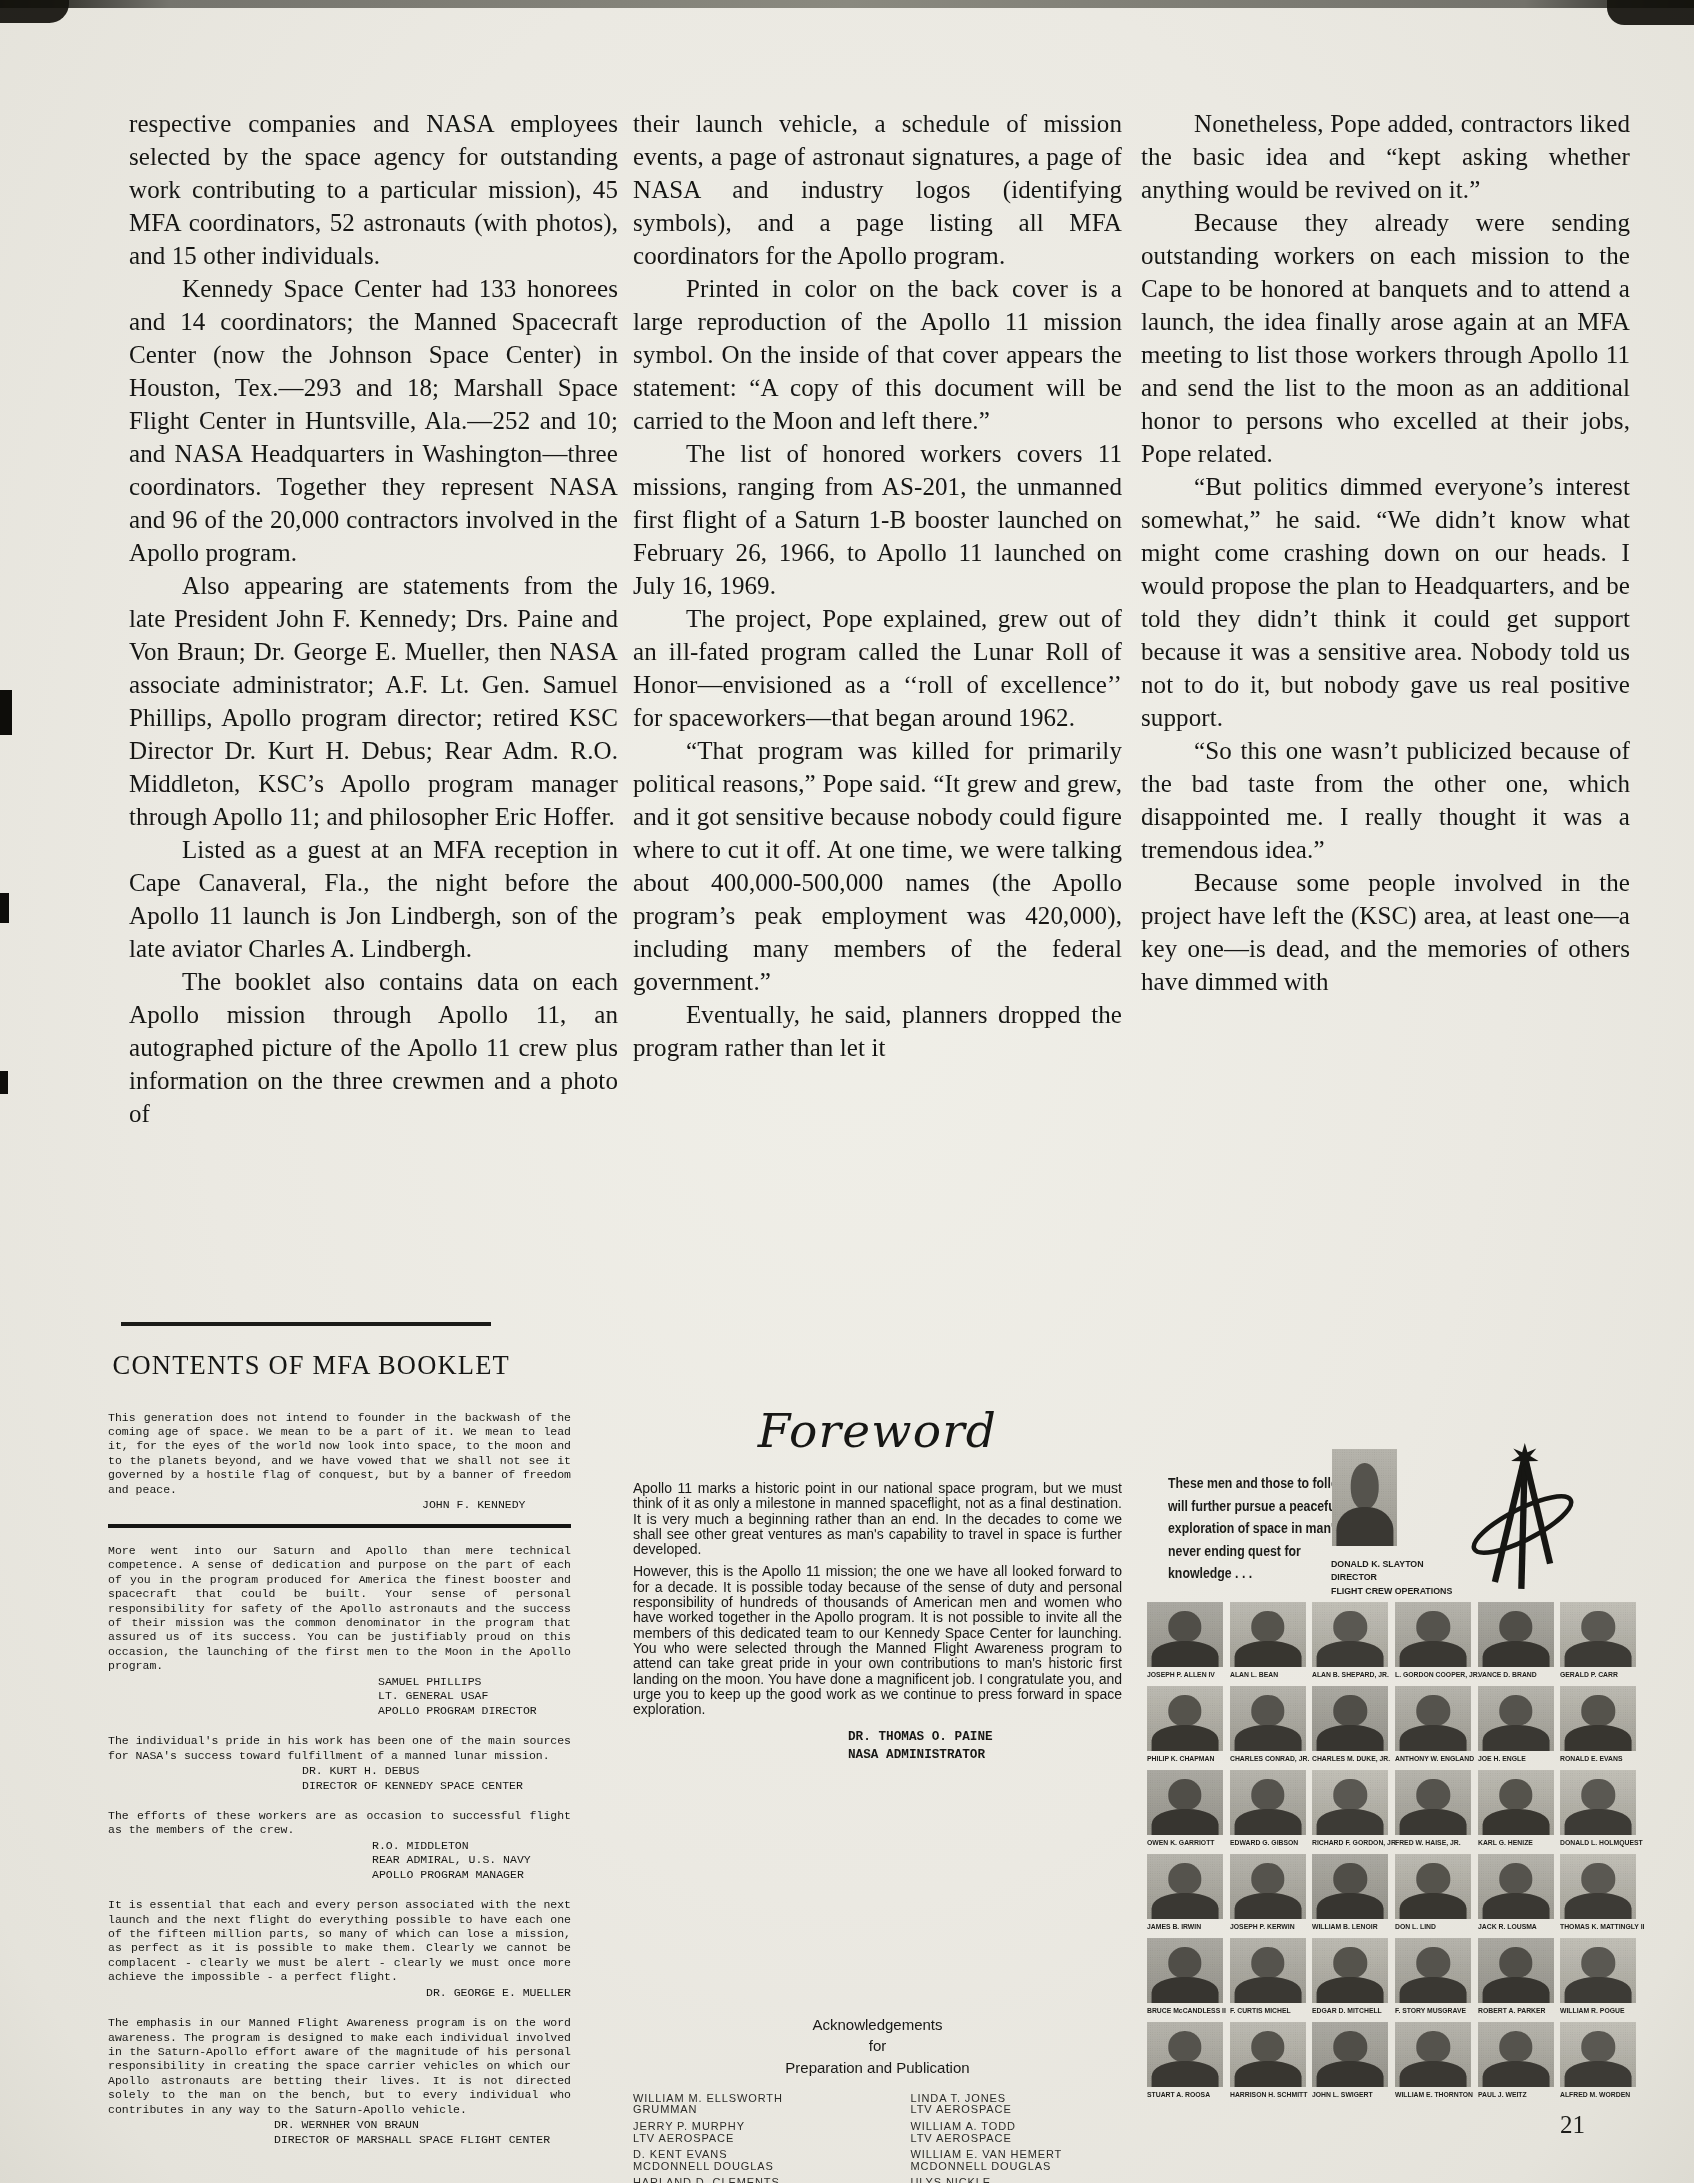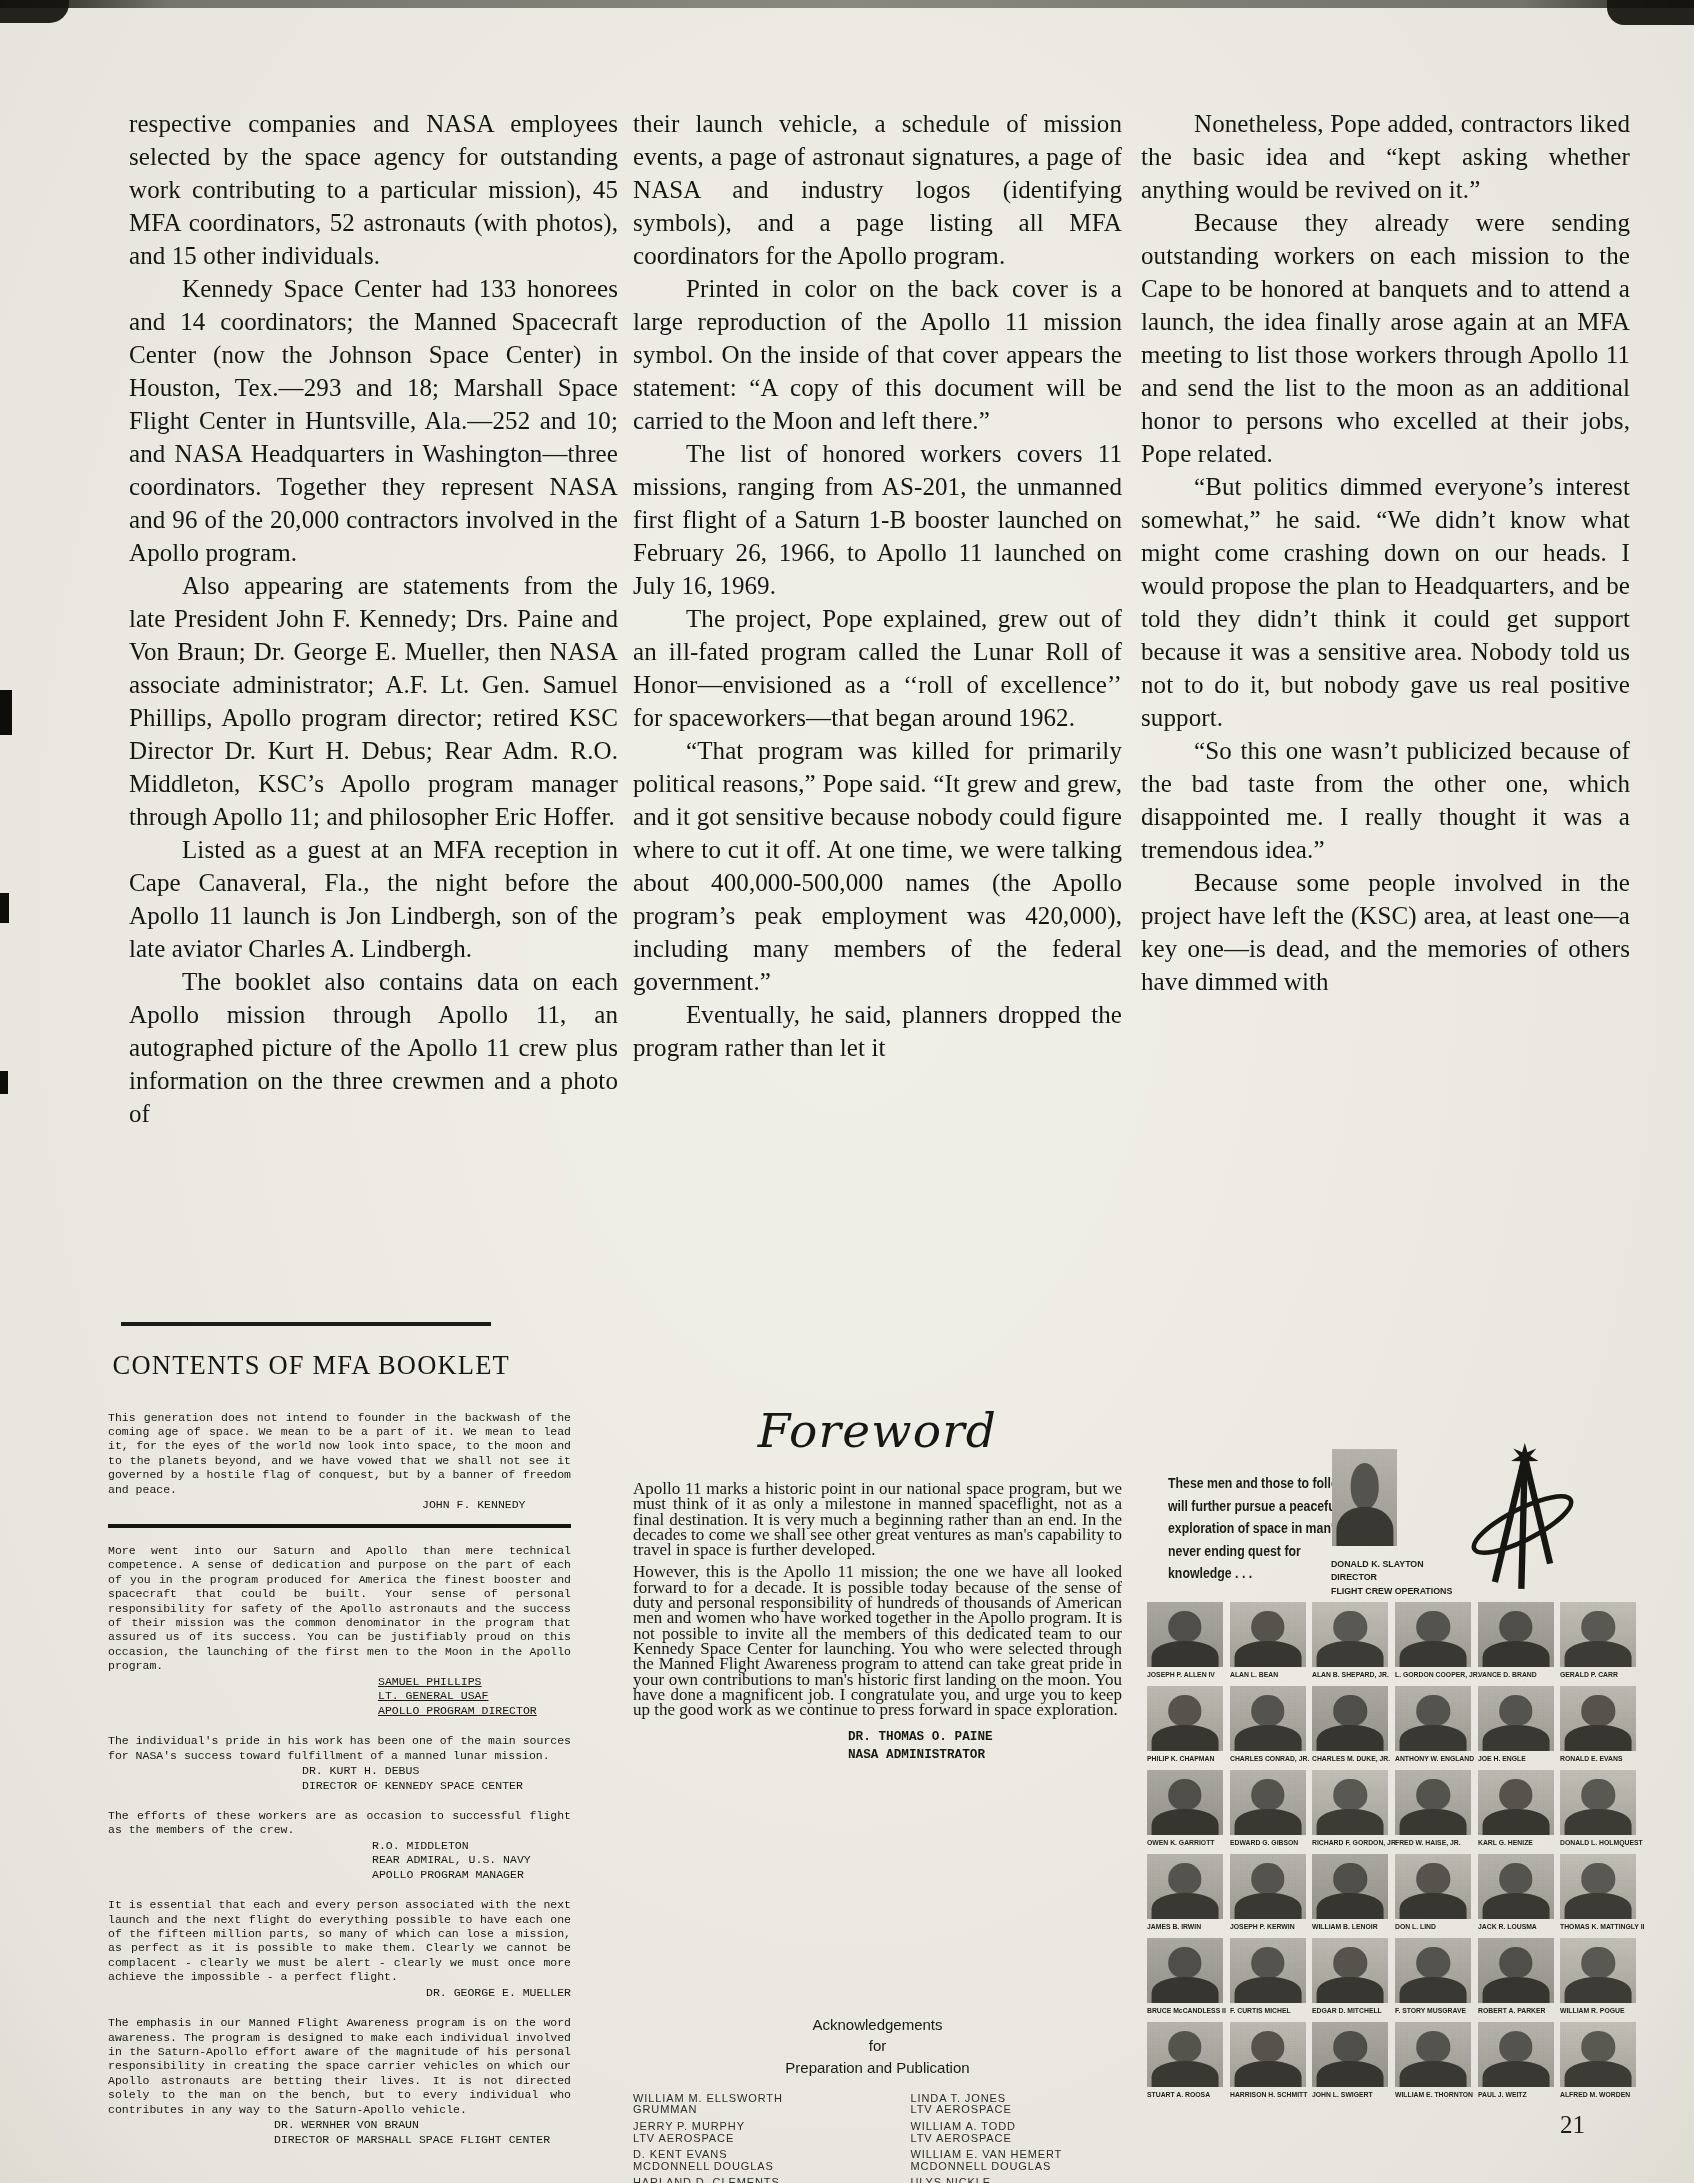--- a/index.html
+++ b/index.html
@@ -32,32 +32,32 @@
   #booklet{position:absolute;left:108px;top:1322px;width:489px;color:#161614;}
   .rule1{height:3.5px;background:#1b1b18;width:370px;margin-left:12.7px;}
   #booklet h2{font-family:"Liberation Serif",serif;font-weight:400;font-size:26.5px;
     line-height:1;letter-spacing:1.2px;margin:26.5px 0 0 4.6px;}
   .quote{font-family:"Liberation Mono","DejaVu Sans Mono",monospace;font-size:11.5px;
     line-height:14.4px;width:463px;text-align:justify;margin:16px 0 0 0;}
   .quote.first{margin-top:32px;}
   .attr{font-family:"Liberation Mono","DejaVu Sans Mono",monospace;font-size:11.5px;
     line-height:14.4px;white-space:pre-line;margin-top:1.2px;}
   .attr.k{margin-left:314px;}
-  .attr.p{margin-left:270px;text-decoration:underline;}
+  .attr.p{margin-left:270px;}
   .attr.d{margin-left:194px;}
   .attr.m{margin-left:264px;}
   .attr.mu{text-align:right;width:463px;}
   .attr.vb{margin-left:166px;}
   .rule2{height:4px;background:#151513;width:463px;margin-top:11.5px;}
 
   
   #foreword{position:absolute;left:633px;top:1411px;width:489px;}
   #foreword .fhead{font-family:"DejaVu Serif",serif;font-style:italic;font-size:47px;
     line-height:40px;text-align:center;letter-spacing:1.2px;}
-  #foreword .fp{font-family:Liberation Serif, serif;font-size:17px;
+  #foreword .fp{font-family:Liberation Sans, sans-serif;font-size:14px;
     line-height:15.3px;text-align:justify;margin:30px 0 0 0;}
   #foreword .fp + .fp{margin-top:7px;}
   #foreword .fattr{font-family:"Liberation Mono","DejaVu Sans Mono",monospace;font-weight:bold;
     font-size:12.7px;line-height:18.5px;white-space:pre-line;text-align:left;
     margin:10.4px 32px 0 auto;width:242px;}
 
   
   #ack{position:absolute;left:633px;top:2014px;width:489px;}
   #ack .ahead{font-family:"Liberation Sans",sans-serif;font-size:15px;line-height:21.3px;
     text-align:center;white-space:pre-line;}

